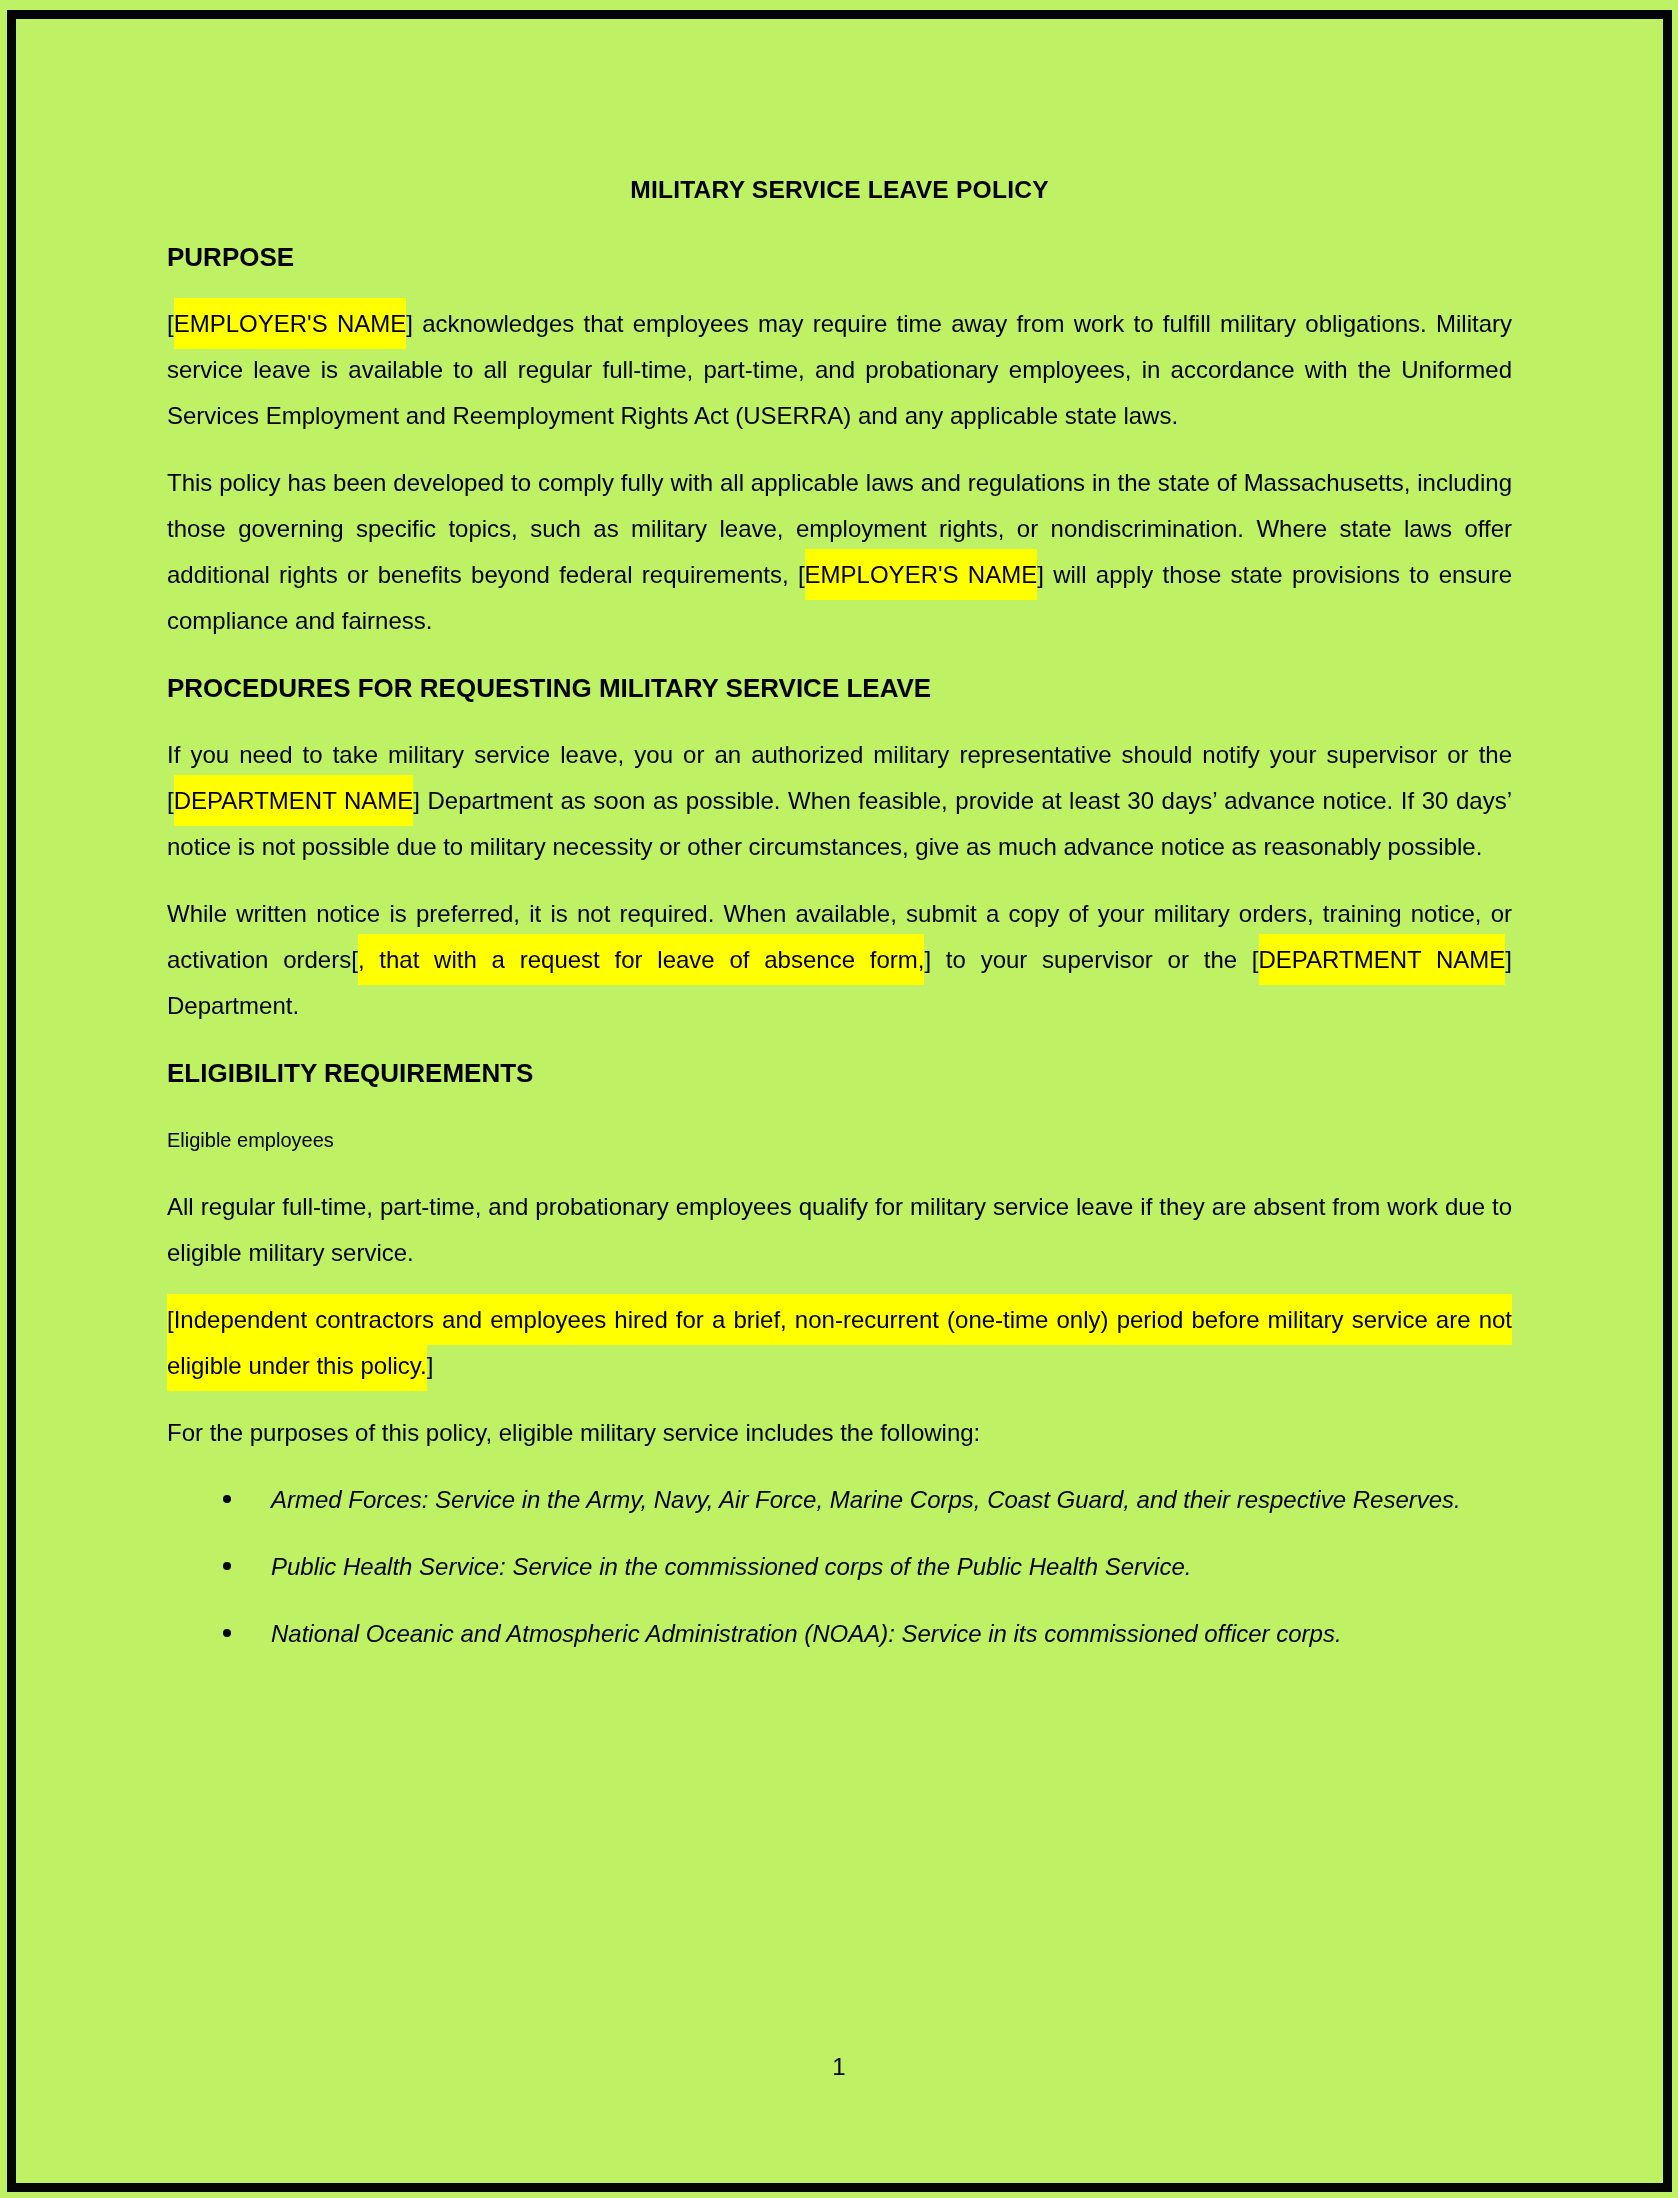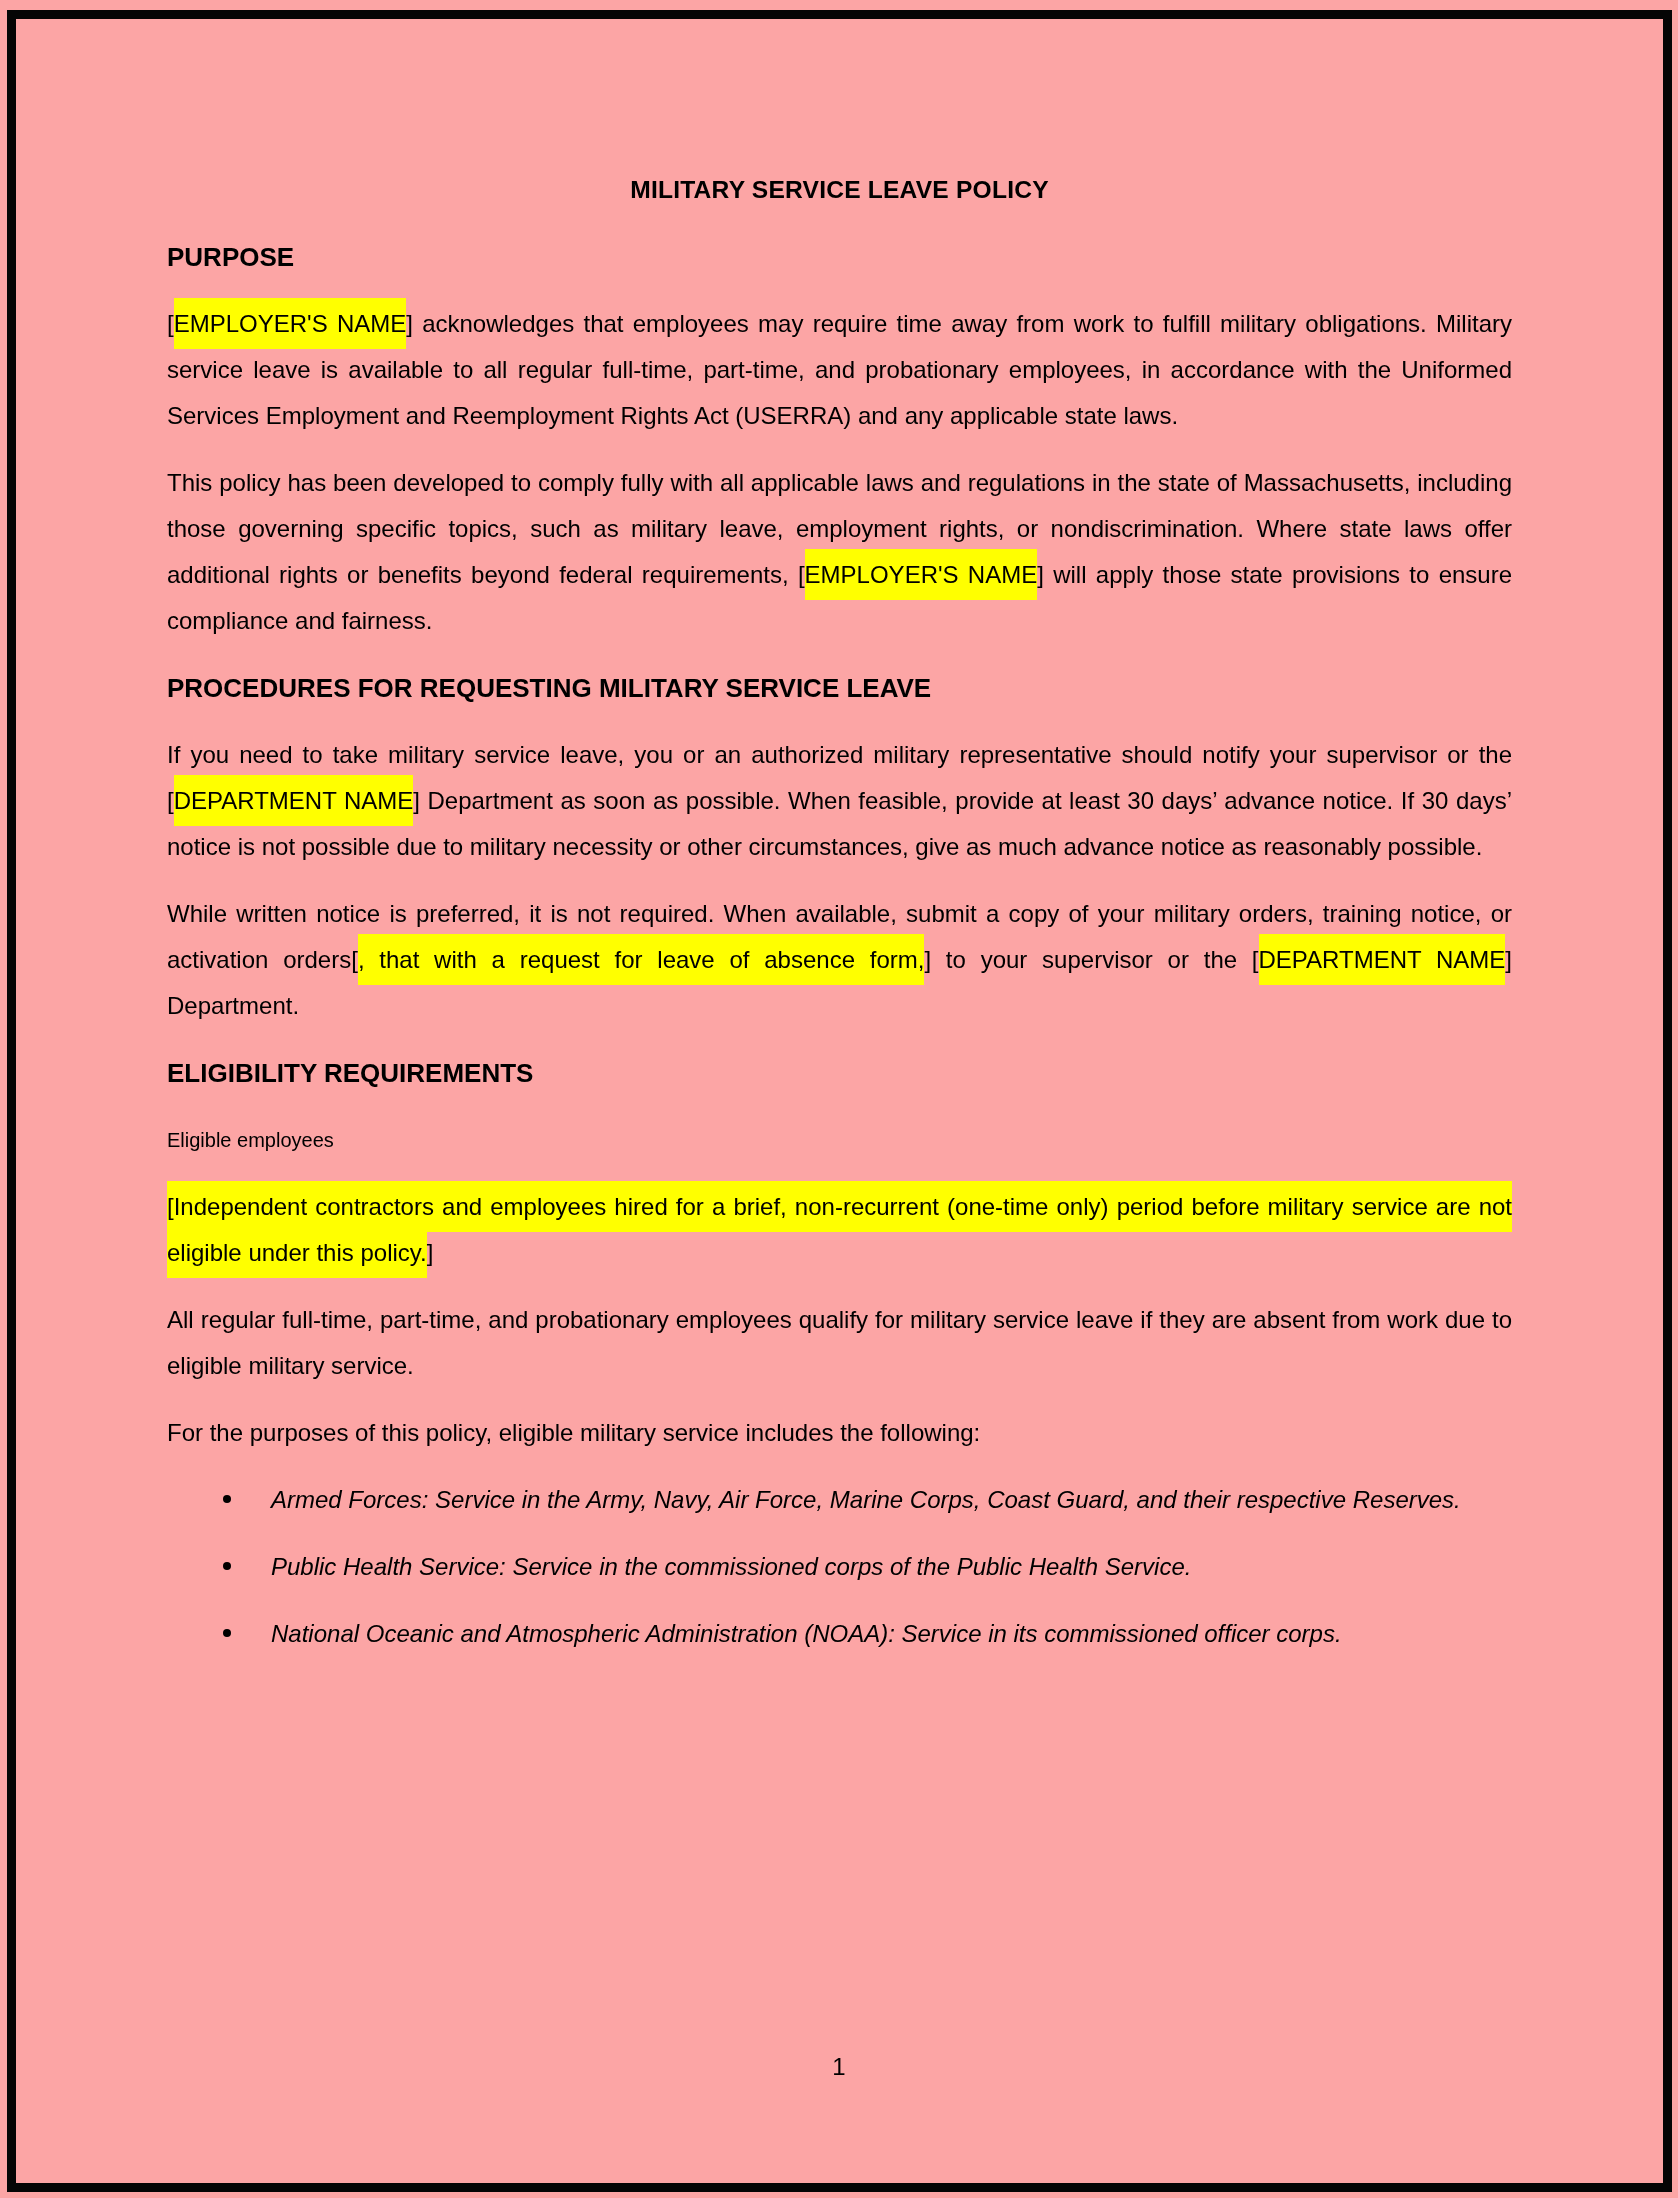--- a/index.html
+++ b/index.html
@@ -3,21 +3,21 @@
 <meta charset="utf-8">
 <style>
   * { box-sizing: border-box; }
   html, body { margin: 0; padding: 0; background: #ffffff; }
   body { font-family: "Liberation Sans", sans-serif; color: #000; }
 
   .page {
     position: relative;
     width: 1678px;
     height: 2198px;
-    background: #fca5a5;
+    background: #bef264;
     overflow: hidden;
   }
 
   .frame {
     position: absolute;
     left: 7px; top: 9.7px; right: 6.1px; bottom: 6.1px;
     border: 9.7px solid #050505;
     pointer-events: none;
   }
 
@@ -120,23 +120,23 @@
     <h2 class="heading">PROCEDURES FOR REQUESTING MILITARY SERVICE LEAVE</h2>
 
     <p class="body"><span>If you need to take military service leave, you or an authorized military representative should notify your supervisor or the [</span><mark>DEPARTMENT NAME</mark><span>] Department as soon as possible. When feasible, provide at least 30 days’ advance notice. If 30 days’ notice is not possible due to military necessity or other circumstances, give as much advance notice as reasonably possible.</span></p>
 
     <p class="body"><span>While written notice is preferred, it is not required. When available, submit a copy of your military orders, training notice, or activation orders[</span><mark>, that with a request for leave of absence form,</mark><span>] to your supervisor or the [</span><mark>DEPARTMENT NAME</mark><span>] Department.</span></p>
 
     <h2 class="heading">ELIGIBILITY REQUIREMENTS</h2>
 
     <h3 class="sub">Eligible employees</h3>
 
+    <p class="body">All regular full-time, part-time, and probationary employees qualify for military service leave if they are absent from work due to eligible military service.</p>
+
     <p class="body"><mark>[Independent contractors and employees hired for a brief, non-recurrent (one-time only) period before military service are not eligible under this policy.</mark><span>]</span></p>
-
-    <p class="body">All regular full-time, part-time, and probationary employees qualify for military service leave if they are absent from work due to eligible military service.</p>
 
 
     <p class="body">For the purposes of this policy, eligible military service includes the following:</p>
 
     <ul class="bullets">
       <li><span>Armed Forces: Service in the Army, Navy, Air Force, Marine Corps, Coast Guard, and their respective Reserves.</span></li>
       <li><span>Public Health Service: Service in the commissioned corps of the Public Health Service.</span></li>
       <li><span>National Oceanic and Atmospheric Administration (NOAA): Service in its commissioned officer corps.</span></li>
     </ul>
 

